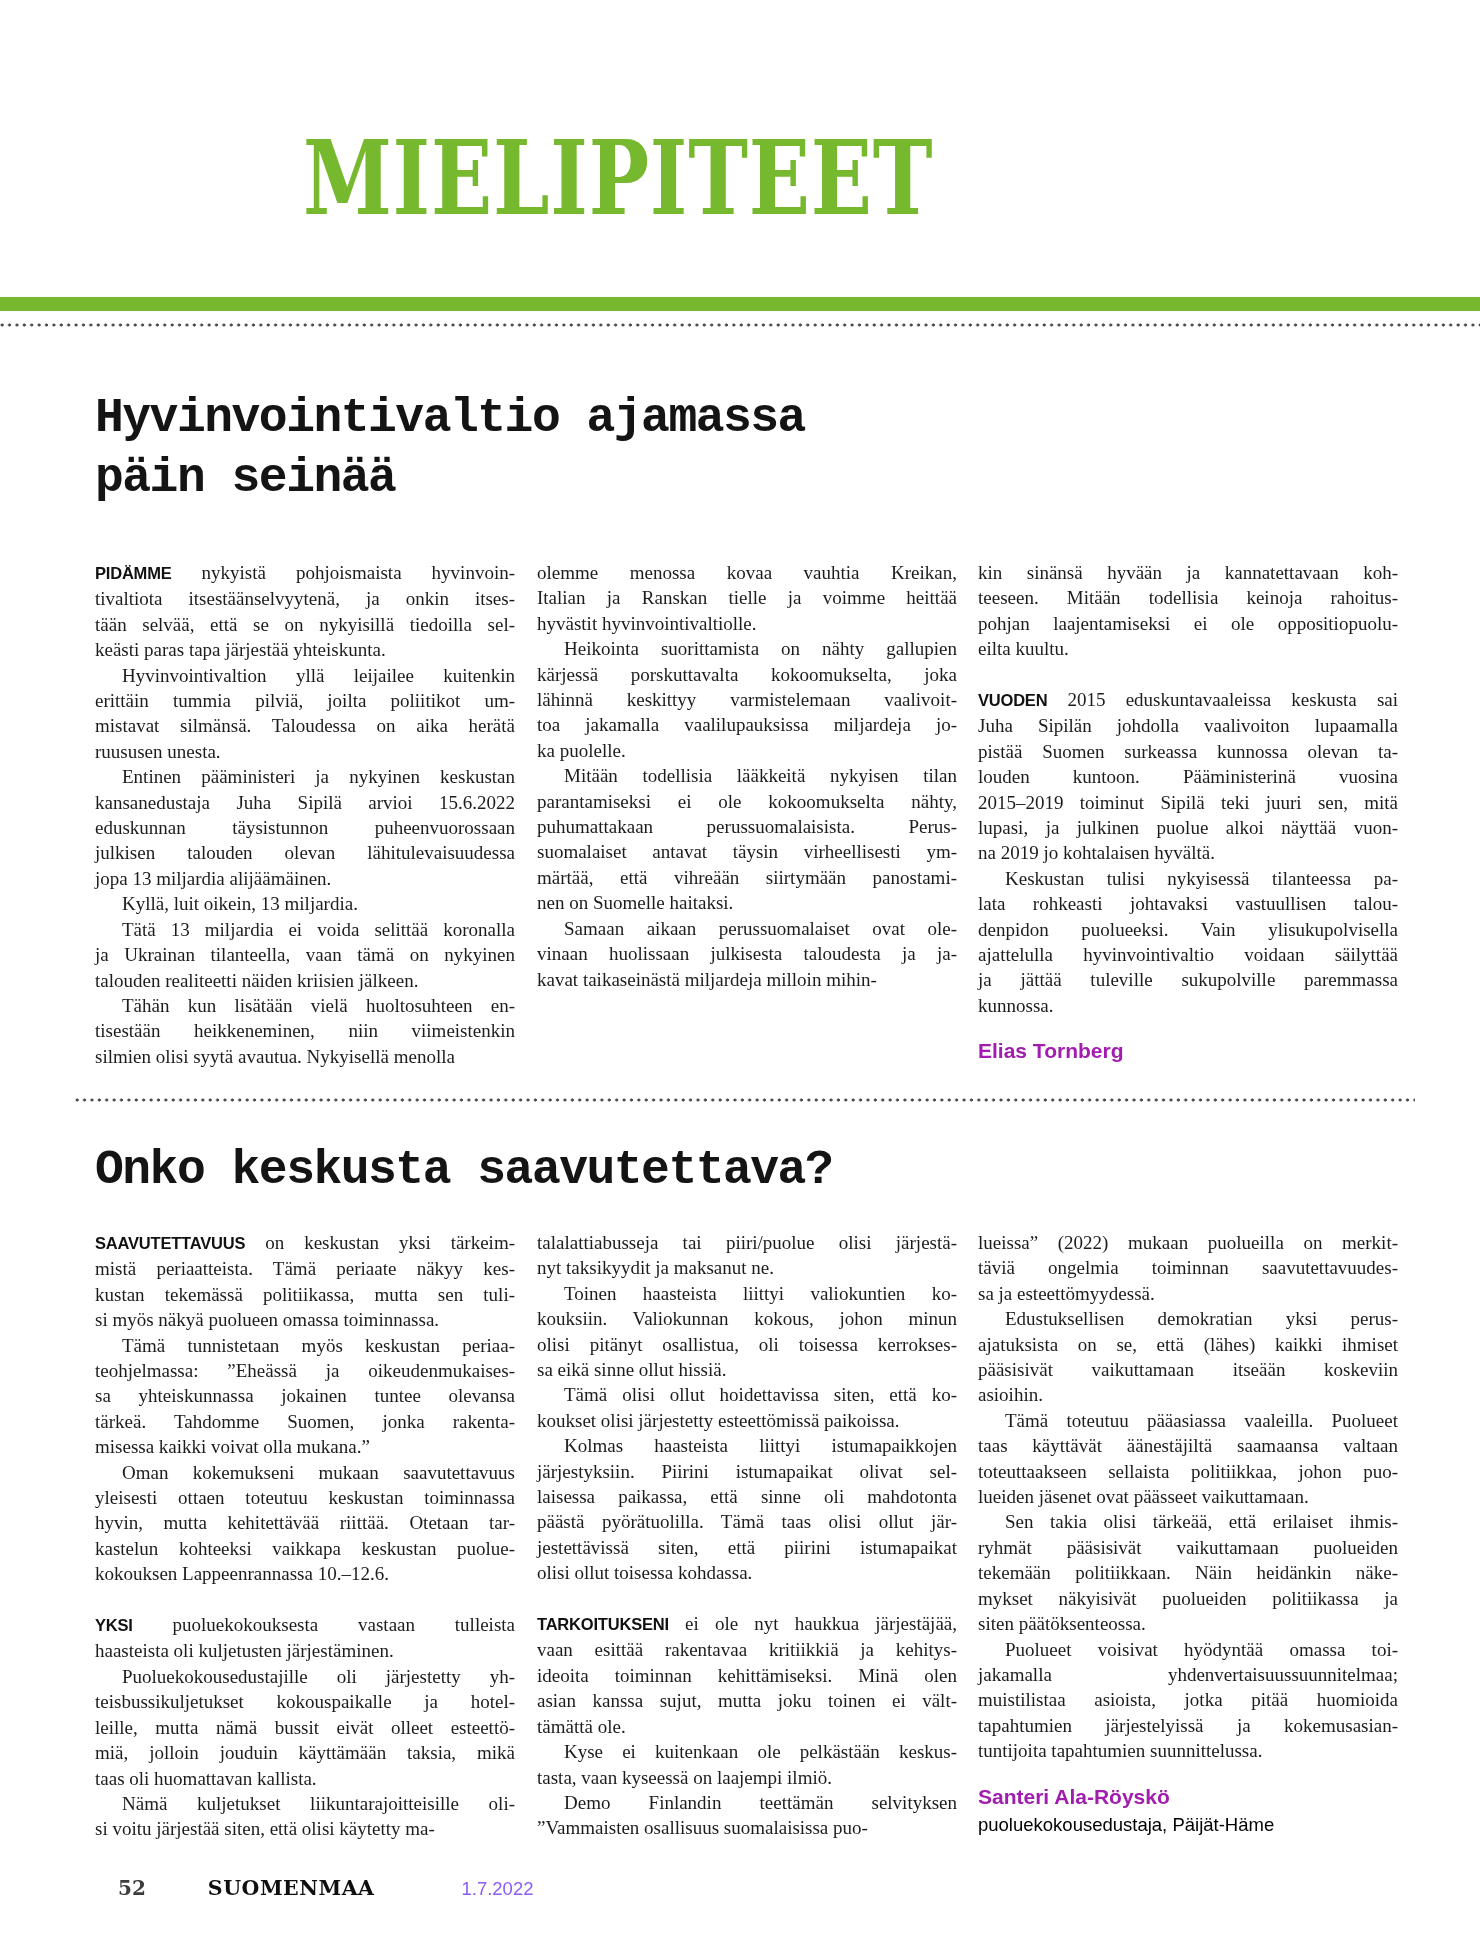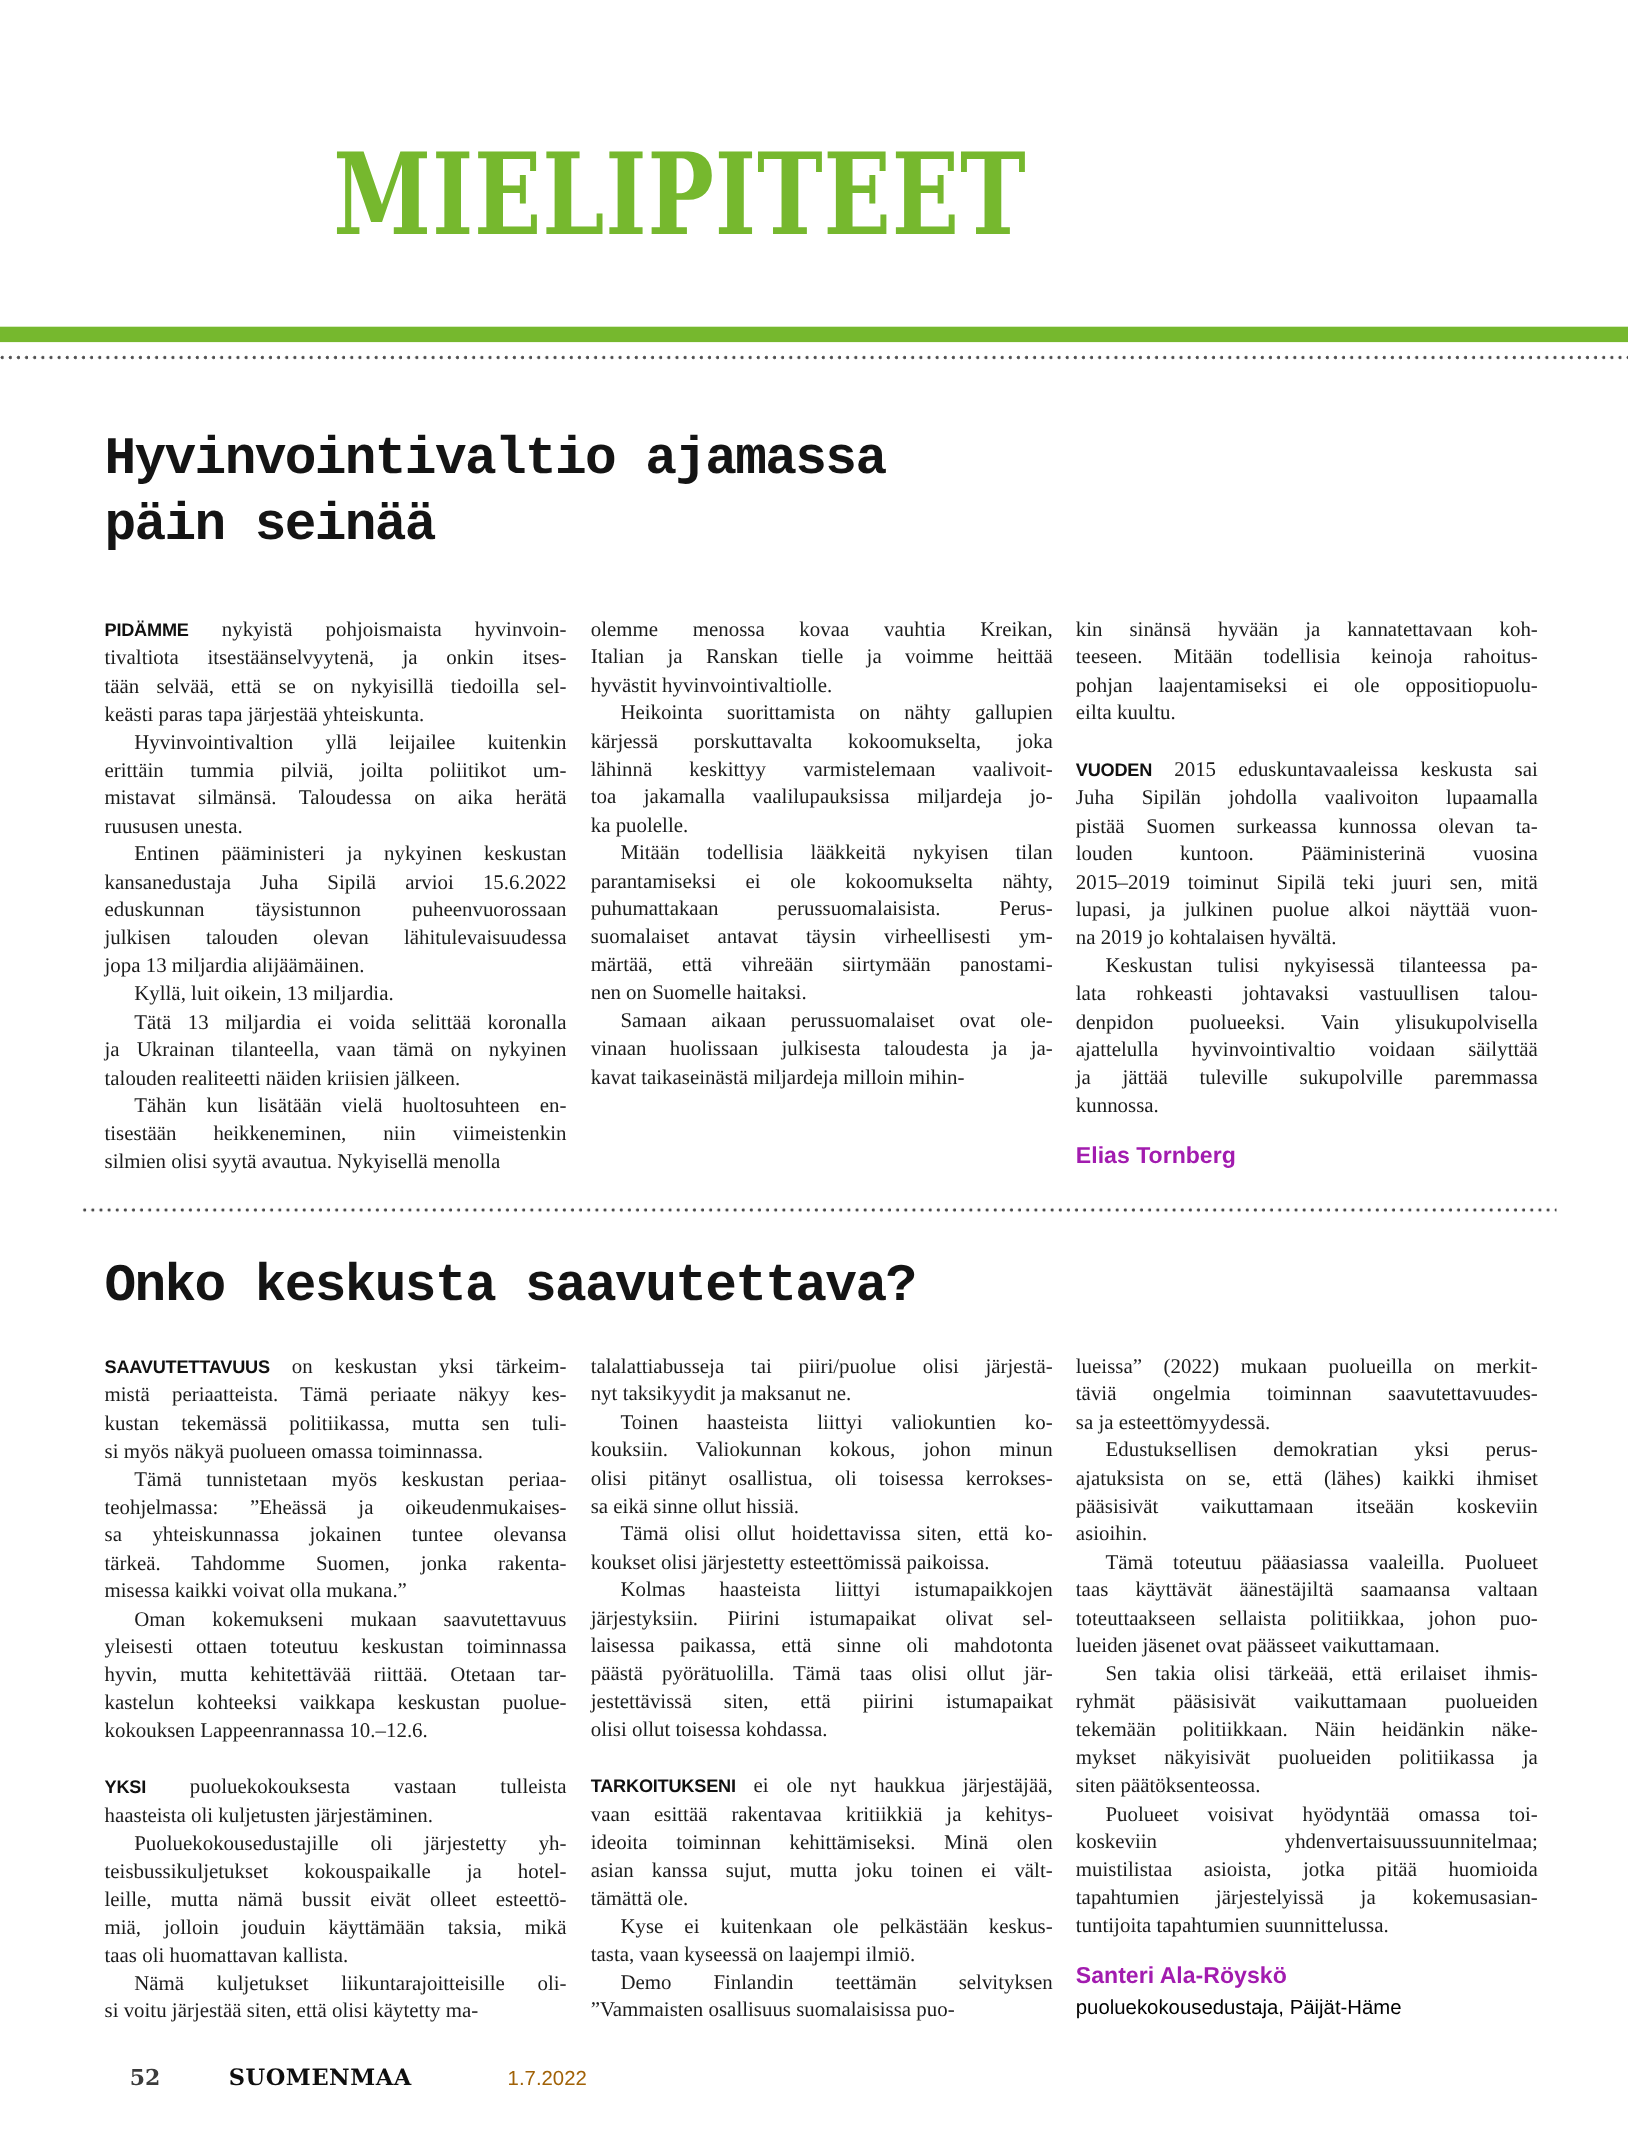--- a/index.html
+++ b/index.html
@@ -57,21 +57,21 @@
   .sig-role {
     font-family: "Liberation Sans", sans-serif; font-weight: 400;
     font-size: 18.5px; line-height: 24px; color: #000000; margin-top: 3px;
   }
   .footer {
     position: absolute; top: 1876px; left: 118px;
     display: flex; align-items: baseline; gap: 45px;
   }
   .footer-page { font-family: "DejaVu Serif", serif; font-weight: 700; font-size: 20px; color: #3c3c3c; }
   .footer-brand { font-family: "DejaVu Serif", serif; font-weight: 700; font-size: 20.5px; letter-spacing: 0.5px; color: #0f0f0f; margin-left: 17px; }
-  .footer-date { font-family: "Liberation Sans", sans-serif; font-size: 18.5px; color: #a16207; margin-left: 42px; }
+  .footer-date { font-family: "Liberation Sans", sans-serif; font-size: 18.5px; color: #8b5cf6; margin-left: 42px; }
 </style>
 </head>
 <body>
 
 <div class="page">
   <div class="kicker">
     <span class="kicker-inner">MIELIPITEET</span>
   </div>
   <div class="greenbar"></div>
   <div class="dotline dot-top"></div>
@@ -269,21 +269,21 @@
       </div>
       <div class="para">
         <div class="line indent">Sen takia olisi tärkeää, että erilaiset ihmis-</div>
         <div class="line">ryhmät pääsisivät vaikuttamaan puolueiden</div>
         <div class="line">tekemään politiikkaan. Näin heidänkin näke-</div>
         <div class="line">mykset näkyisivät puolueiden politiikassa ja</div>
         <div class="line last">siten päätöksenteossa.</div>
       </div>
       <div class="para">
         <div class="line indent">Puolueet voisivat hyödyntää omassa toi-</div>
-        <div class="line">koskeviin yhdenvertaisuussuunnitelmaa;</div>
+        <div class="line">jakamalla yhdenvertaisuussuunnitelmaa;</div>
         <div class="line">muistilistaa asioista, jotka pitää huomioida</div>
         <div class="line">tapahtumien järjestelyissä ja kokemusasian-</div>
         <div class="line last">tuntijoita tapahtumien suunnittelussa.</div>
       </div>
       <div class="signature">Santeri Ala-Röyskö</div>
       <div class="sig-role">puoluekokousedustaja, Päijät-Häme</div>
     </div>
 
   <div class="footer">
     <span class="footer-page">52</span>

